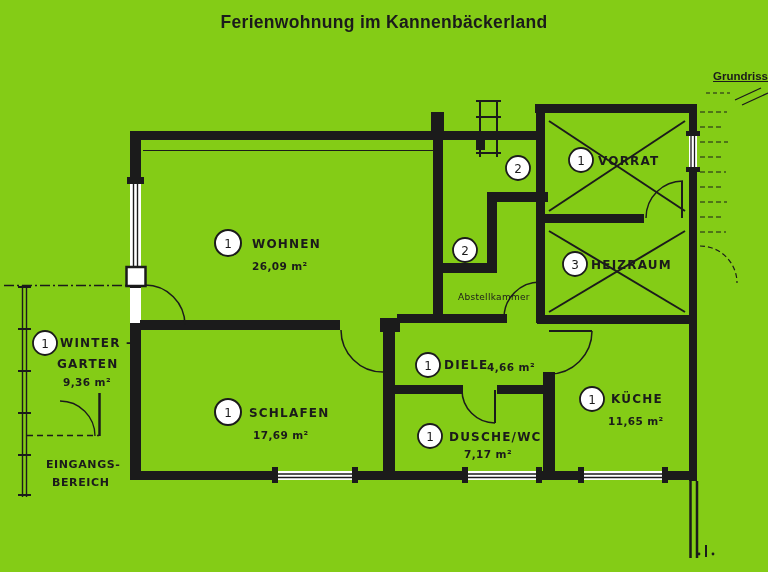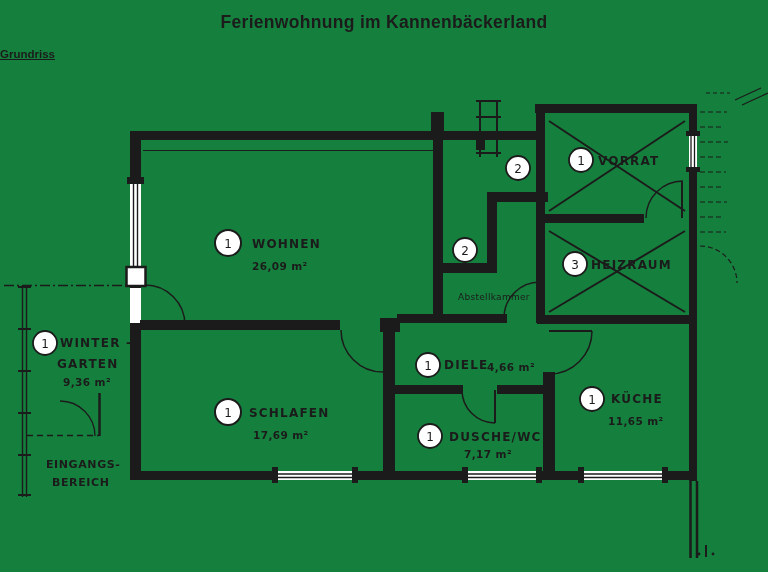--- a/index.html
+++ b/index.html
@@ -1,21 +1,21 @@
 <!DOCTYPE html>
 <html><head>
 <meta charset="utf-8">
 <style>
   html,body{margin:0;padding:0;background:#fff;}
-  #page{position:relative;width:768px;height:572px;background:#15803d;overflow:hidden;
+  #page{position:relative;width:768px;height:572px;background:#84cc16;overflow:hidden;
         font-family:"Liberation Sans",sans-serif;color:#1b1b1b;}
   #title{position:absolute;left:0;right:0;top:12px;text-align:center;
          font-size:17.5px;font-weight:700;letter-spacing:.3px;}
-  #subtitle{position:absolute;left:0;right:0;top:48px;text-align:left;
-            font-size:11.5px;font-weight:700;text-decoration:underline;}
+  #subtitle{position:absolute;left:0;right:0;top:70px;text-align:right;
+            font-size:11.5px;font-weight:700;text-decoration:underline;padding-left:12px;}
   svg{position:absolute;left:0;top:0;}
   .w{fill:#1b1b1b;stroke:none;}
   .wt{fill:#fff;stroke:none;}
   .ln{stroke:#1b1b1b;fill:none;}
   .room-name{font-family:"DejaVu Sans",sans-serif;font-size:12px;font-weight:700;
              letter-spacing:1.2px;fill:#1b1b1b;}
   .room-area{font-family:"DejaVu Sans",sans-serif;font-size:10.5px;font-weight:700;
              letter-spacing:.4px;fill:#1b1b1b;}
   .small-name{font-family:"DejaVu Sans",sans-serif;font-size:9px;font-weight:400;
               letter-spacing:.3px;fill:#1b1b1b;}

